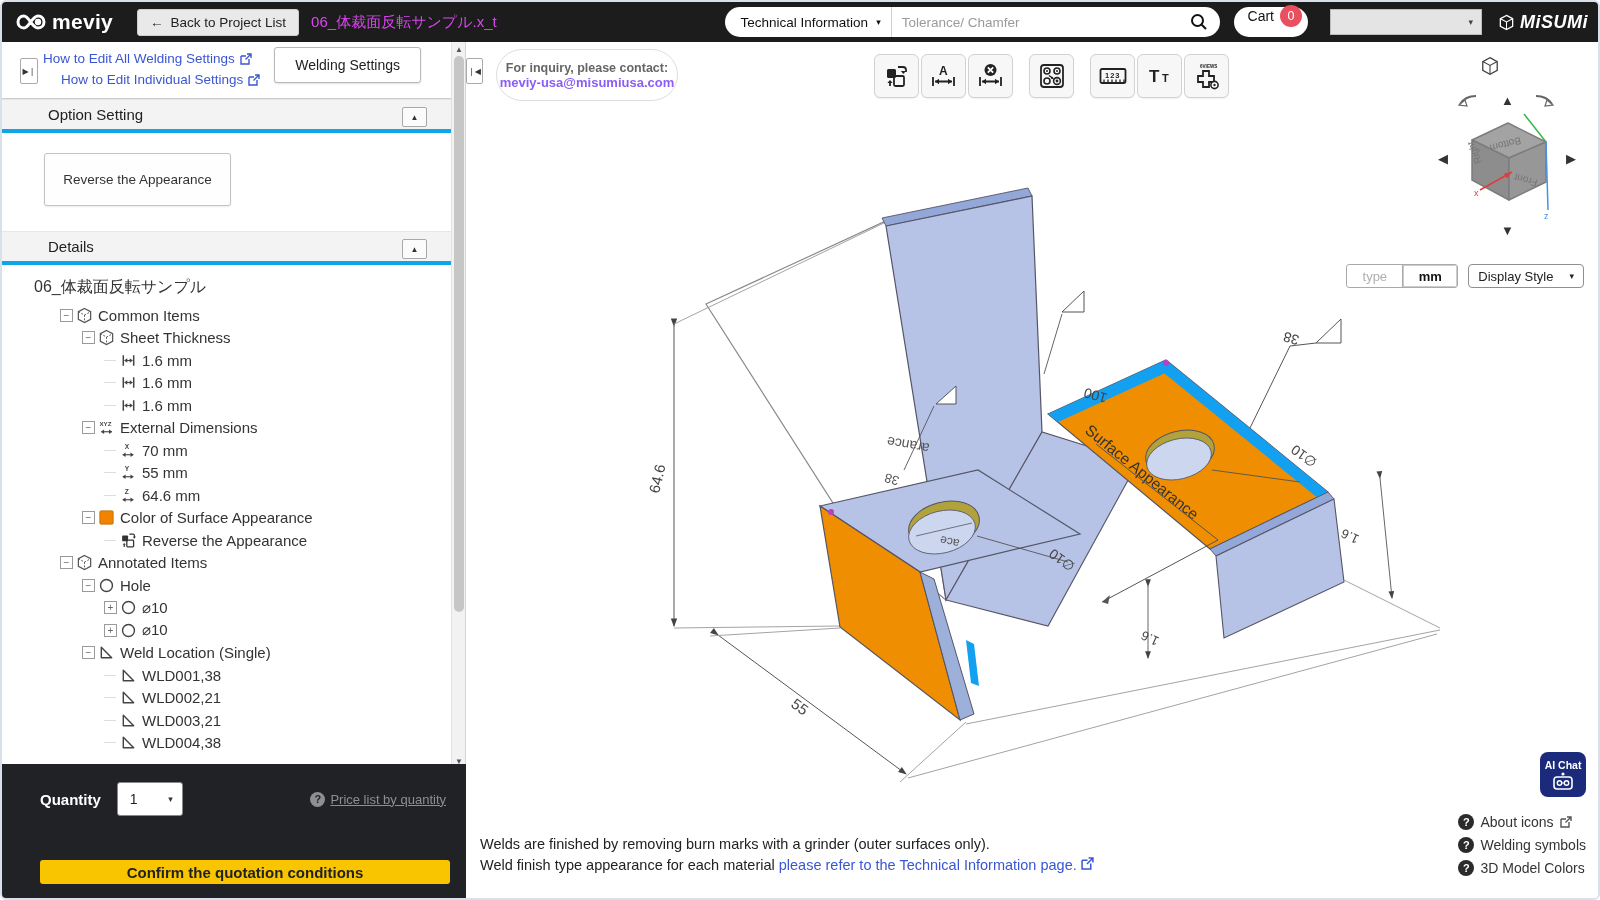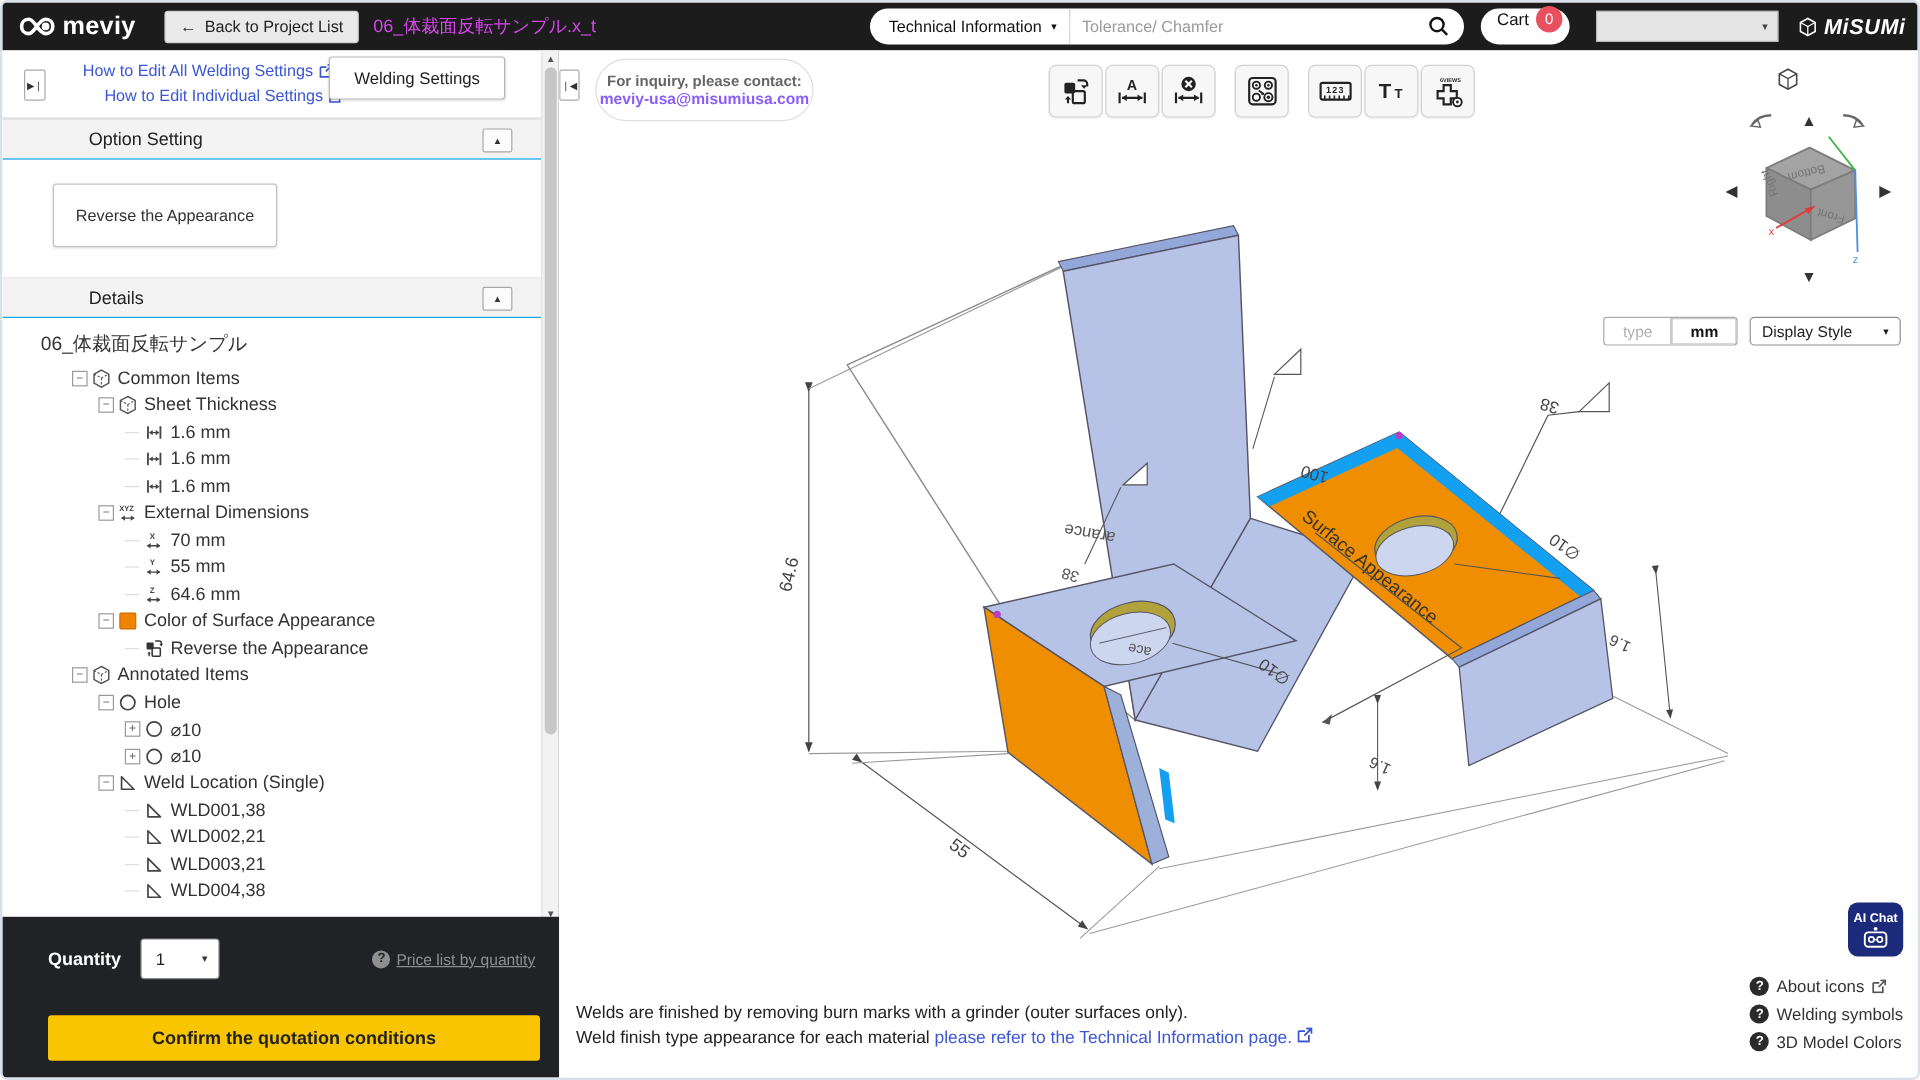--- a/index.html
+++ b/index.html
@@ -33,27 +33,27 @@
   
   .sidebar { position:absolute; left:0; top:40px; width:464px; height:726px; background:#fff;
     border-right:1px solid #d5d5d5; }
   .side-scroll { position:absolute; right:0; top:0; width:14px; height:726px; background:#f2f2f2;
     border-left:1px solid #e2e2e2; }
   .side-scroll .sthumb { position:absolute; left:2px; top:14px; width:10px; height:556px; background:#c6c6c6; border-radius:5px; }
   .scroll-arrow { width:14px; height:14px; font-size:8px; color:#555; display:flex; align-items:center; justify-content:center; }
   .scroll-arrow.down { position:absolute; bottom:0; }
   .collapse-handle { position:absolute; left:18px; top:16px; width:18px; height:26px; border:1px solid #aaa;
     background:#fff; border-radius:2px; font-size:8px; color:#333; display:flex; align-items:center; justify-content:center; cursor:pointer; }
-  .side-head { position:relative; height:57px; border-bottom:1px solid #ccc; padding:6px 0 0 67px; }
+  .side-head { position:relative; height:57px; border-bottom:1px solid #ccc; padding:6px 0 0 41px; }
   .side-link { color:#3a56d4; font-size:13.5px; line-height:21px; cursor:pointer; display:flex; align-items:center; gap:5px; }
   .side-link:nth-child(2) { margin-left:18px; }
   .weld-tab { position:absolute; top:5px; right:44px; background:#fff; border:1px solid #b8b8b8; border-radius:3px;
     padding:9px 20px; font-size:14px; color:#222; box-shadow:0 1px 2px rgba(0,0,0,.12); cursor:pointer; }
-  .sec-head { position:relative; height:34px; background:#f3f3f3; border-bottom:1px solid #0ea5e9; border-top:1px solid #e6e6e6;
-    display:flex; align-items:center; padding-left:72px; font-size:15px; color:#222; }
+  .sec-head { position:relative; height:34px; background:#f3f3f3; border-bottom:4px solid #0ea5e9; border-top:1px solid #e6e6e6;
+    display:flex; align-items:center; padding-left:46px; font-size:15px; color:#222; }
   .sec-toggle { position:absolute; right:38px; top:7px; width:25px; height:20px; background:#fbfbfb;
     border:1px solid #a8a8a8; border-radius:2px; font-size:8px; color:#333; display:flex; align-items:center;
     justify-content:center; cursor:pointer; }
   .option-body { height:98px; padding:20px 0 0 42px; border-bottom:0; }
   .reverse-btn { background:#fefefe; border:1px solid #c3c3c3; border-radius:3px; width:187px; height:53px;
     font-size:13.5px; color:#333; box-shadow:0 1px 2px rgba(0,0,0,.08); cursor:pointer;
     font-family:"Liberation Sans",sans-serif; }
   .details-body { padding:12px 0 0 32px; }
   .tree-root { font-size:16px; color:#333; margin-bottom:6px; }
   .tree-row { display:flex; align-items:center; height:22.5px; font-size:15px; color:#333; cursor:default; }
@@ -65,21 +65,21 @@
   
   .qty-panel { position:absolute; left:0; bottom:0; width:464px; height:134px; background:#212226; }
   .qty-row { display:flex; align-items:center; padding:18px 20px 0 38px; }
   .qty-label { color:#fff; font-size:15px; font-weight:bold; }
   .qty-select { margin-left:16px; width:66px; height:34px; background:#fff; border:1px solid #888; border-radius:3px;
     display:flex; align-items:center; justify-content:space-between; padding:0 9px 0 12px; font-size:14px; color:#222; cursor:pointer; }
   .price-link { margin-left:auto; color:#8f8f8f; font-size:13px; text-decoration:underline; display:flex;
     align-items:center; gap:5px; cursor:pointer; }
   .qhelp { width:15px; height:15px; border-radius:50%; background:#8f8f8f; color:#212226; font-size:11px; font-weight:bold;
     display:flex; align-items:center; justify-content:center; text-decoration:none; }
-  .confirm-btn { position:absolute; left:38px; right:16px; bottom:14px; height:38px; background:#f8c500;
+  .confirm-btn { position:absolute; left:38px; right:16px; bottom:14px; height:24px; background:#f8c500;
     border:none; border-radius:3px; font-size:15px; font-weight:bold; color:#222; cursor:pointer;
     font-family:"Liberation Sans",sans-serif; }
 
   
   .canvas { position:absolute; left:464px; top:40px; width:1136px; height:860px; background:#fff; overflow:hidden; }
   .canvas-handle { position:absolute; left:0; top:16px; width:17px; height:26px; border:1px solid #aaa; background:#fff;
     border-radius:2px; font-size:8px; color:#333; display:flex; align-items:center; justify-content:center; cursor:pointer; z-index:6; }
   .contact { position:absolute; left:30px; top:7px; width:182px; height:52px; border:1px solid #ddd; border-radius:26px;
     display:flex; flex-direction:column; align-items:center; justify-content:center; background:#fff; z-index:5; }
   .contact .l1 { font-size:12.5px; color:#666; font-weight:bold; }
@@ -94,21 +94,21 @@
   .vc { position:absolute; right:20px; top:14px; width:150px; height:200px; z-index:5; }
   .vc .tri { position:absolute; color:#333; font-size:13px; cursor:pointer; line-height:1; }
   .vc .curved { position:absolute; cursor:pointer; }
   .vc-cubeicon { position:absolute; left:48px; top:0px; cursor:pointer; }
   .unit-row { position:absolute; right:18px; top:222px; display:flex; gap:10px; z-index:5; align-items:center; }
   .unit-toggle { display:flex; border:1px solid #aaa; border-radius:3px; overflow:hidden; background:#fff; }
   .unit { width:55px; height:22px; display:flex; align-items:center; justify-content:center; font-size:13px; cursor:pointer; }
   .unit.inch { color:#b0b0b0; }
   .unit.mm { color:#111; font-weight:bold; border-left:1px solid #aaa; box-shadow:inset 0 0 0 1px #ccc; }
   .display-style { height:24px; background:#fff; border:1px solid #8f8f8f; border-radius:4px; font-size:13px; color:#222;
-    display:flex; align-items:center; gap:26px; padding:0 9px; cursor:pointer; }
+    display:flex; align-items:center; gap:16px; padding:0 9px; cursor:pointer; }
 
   
   .notes { position:absolute; left:14px; bottom:26px; font-size:14.5px; color:#222; line-height:21px; z-index:5; }
   .notes .link { color:#3a56d4; cursor:pointer; }
   .help-links { position:absolute; right:16px; bottom:26px; z-index:5; }
   .help-row { display:flex; align-items:center; gap:6px; font-size:14px; color:#333; margin-top:7px; cursor:pointer; }
   .hq { width:16px; height:16px; border-radius:50%; background:#2b2b2b; color:#fff; font-size:11px; font-weight:bold;
     display:flex; align-items:center; justify-content:center; }
   .ai-chat { position:absolute; right:16px; bottom:105px; width:46px; height:45px; background:#1b2a7a; border-radius:8px;
     color:#fff; display:flex; flex-direction:column; align-items:center; justify-content:center; gap:1px; cursor:pointer; z-index:5; }

